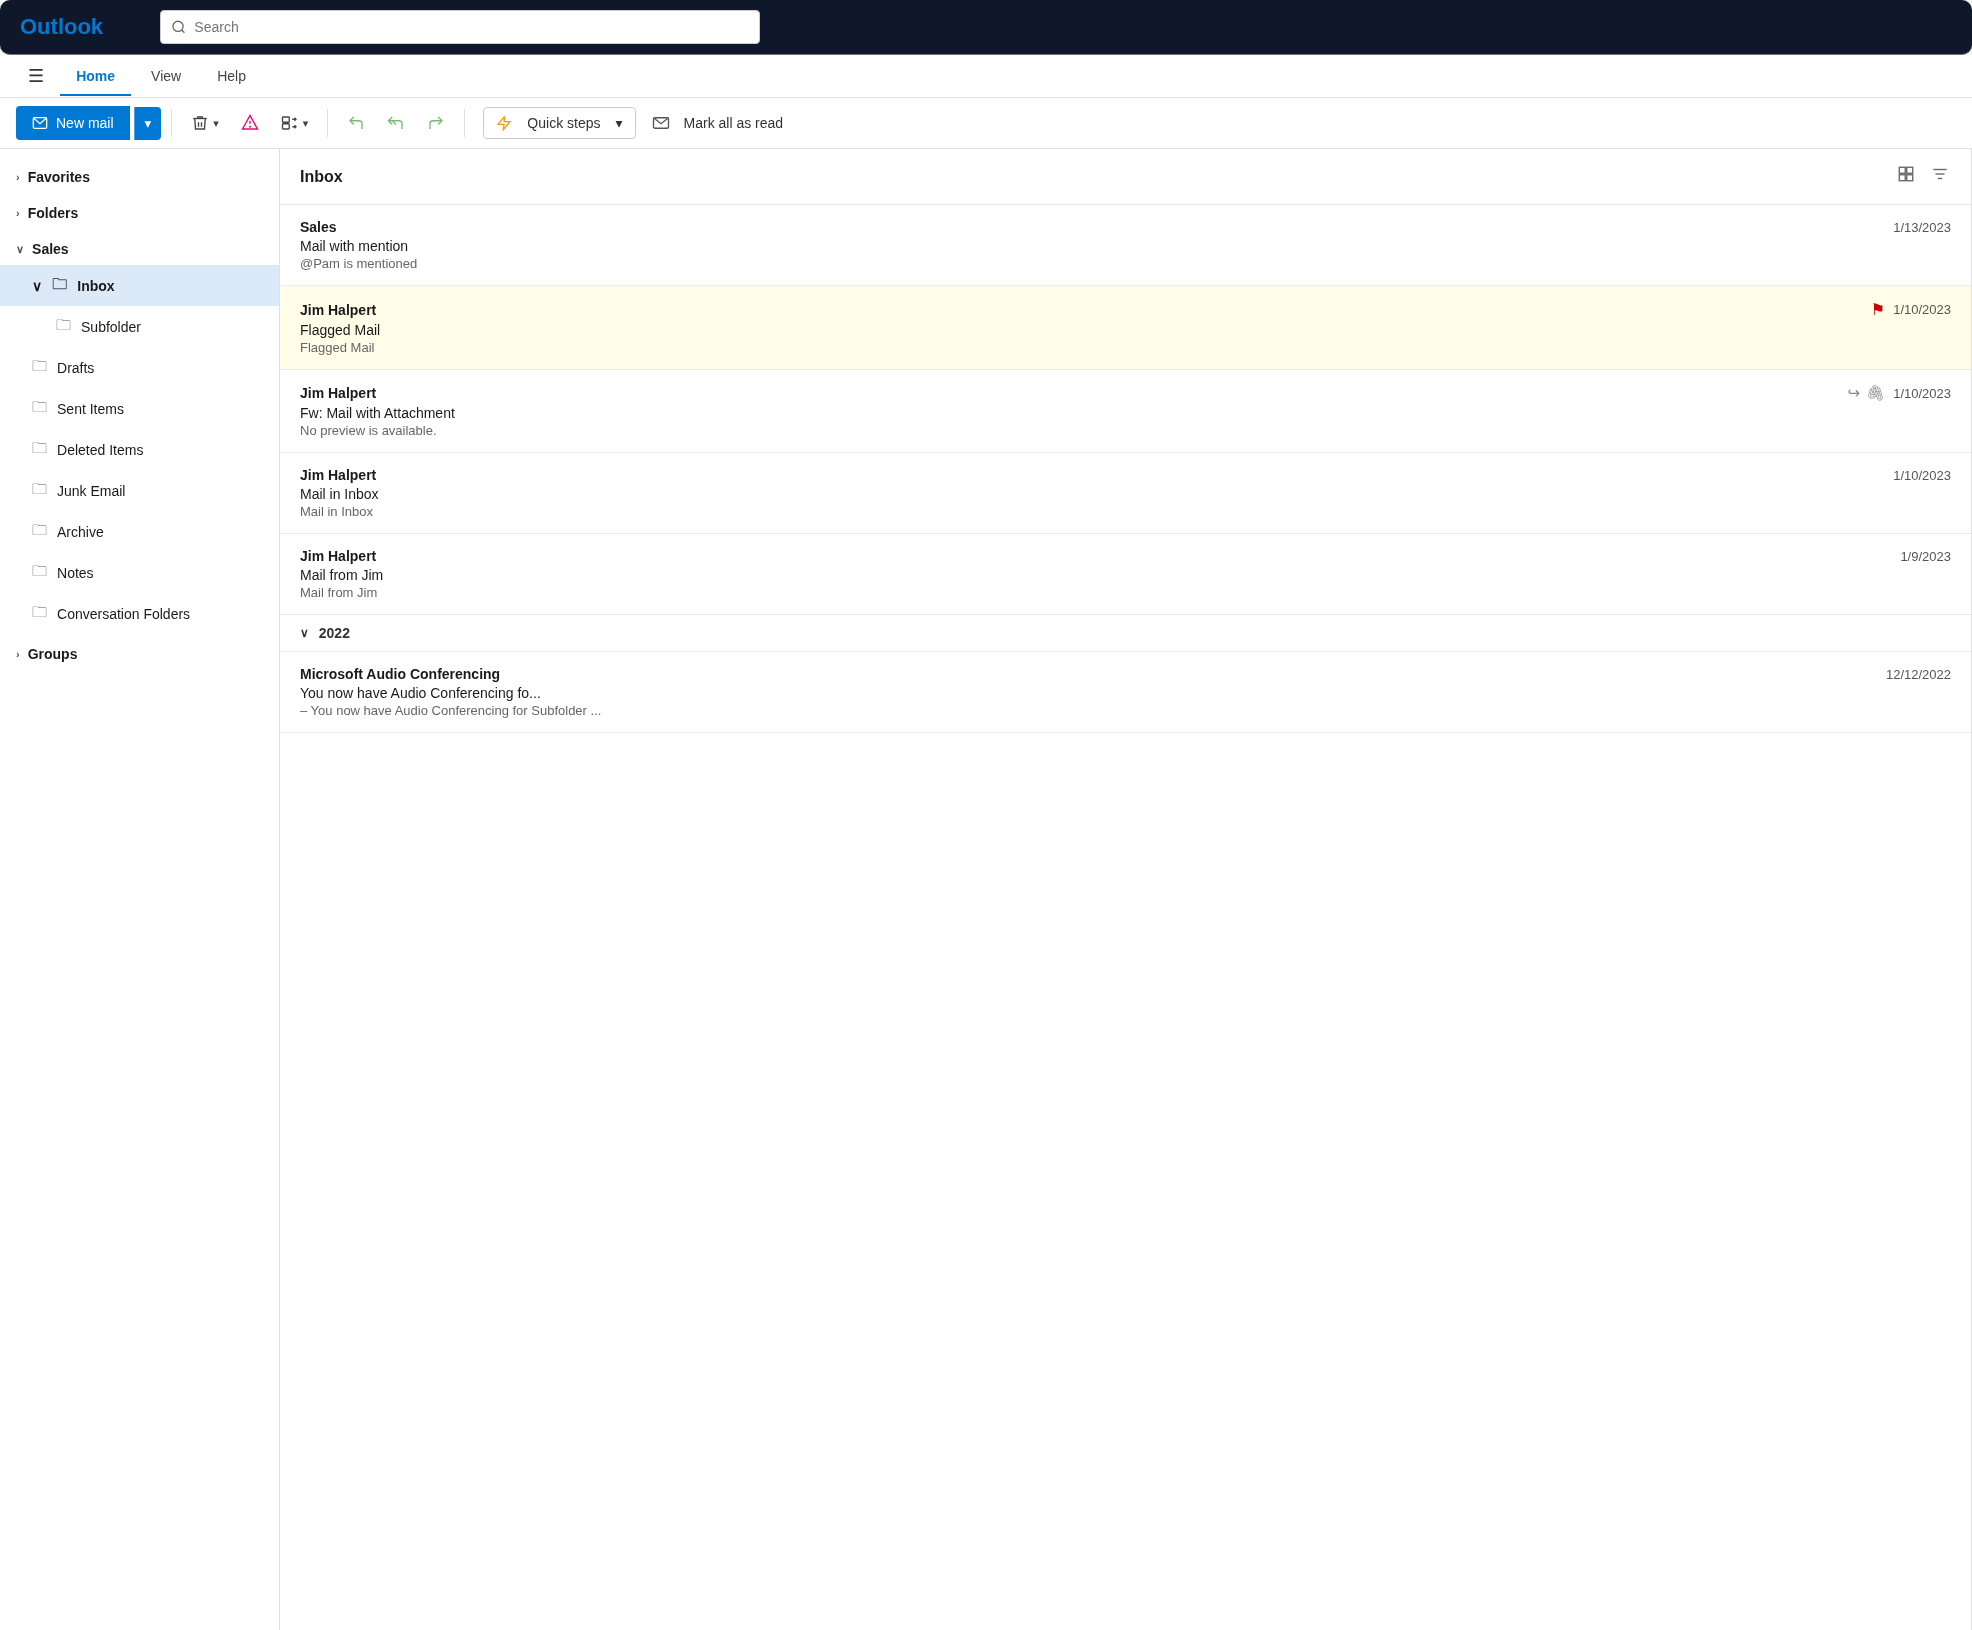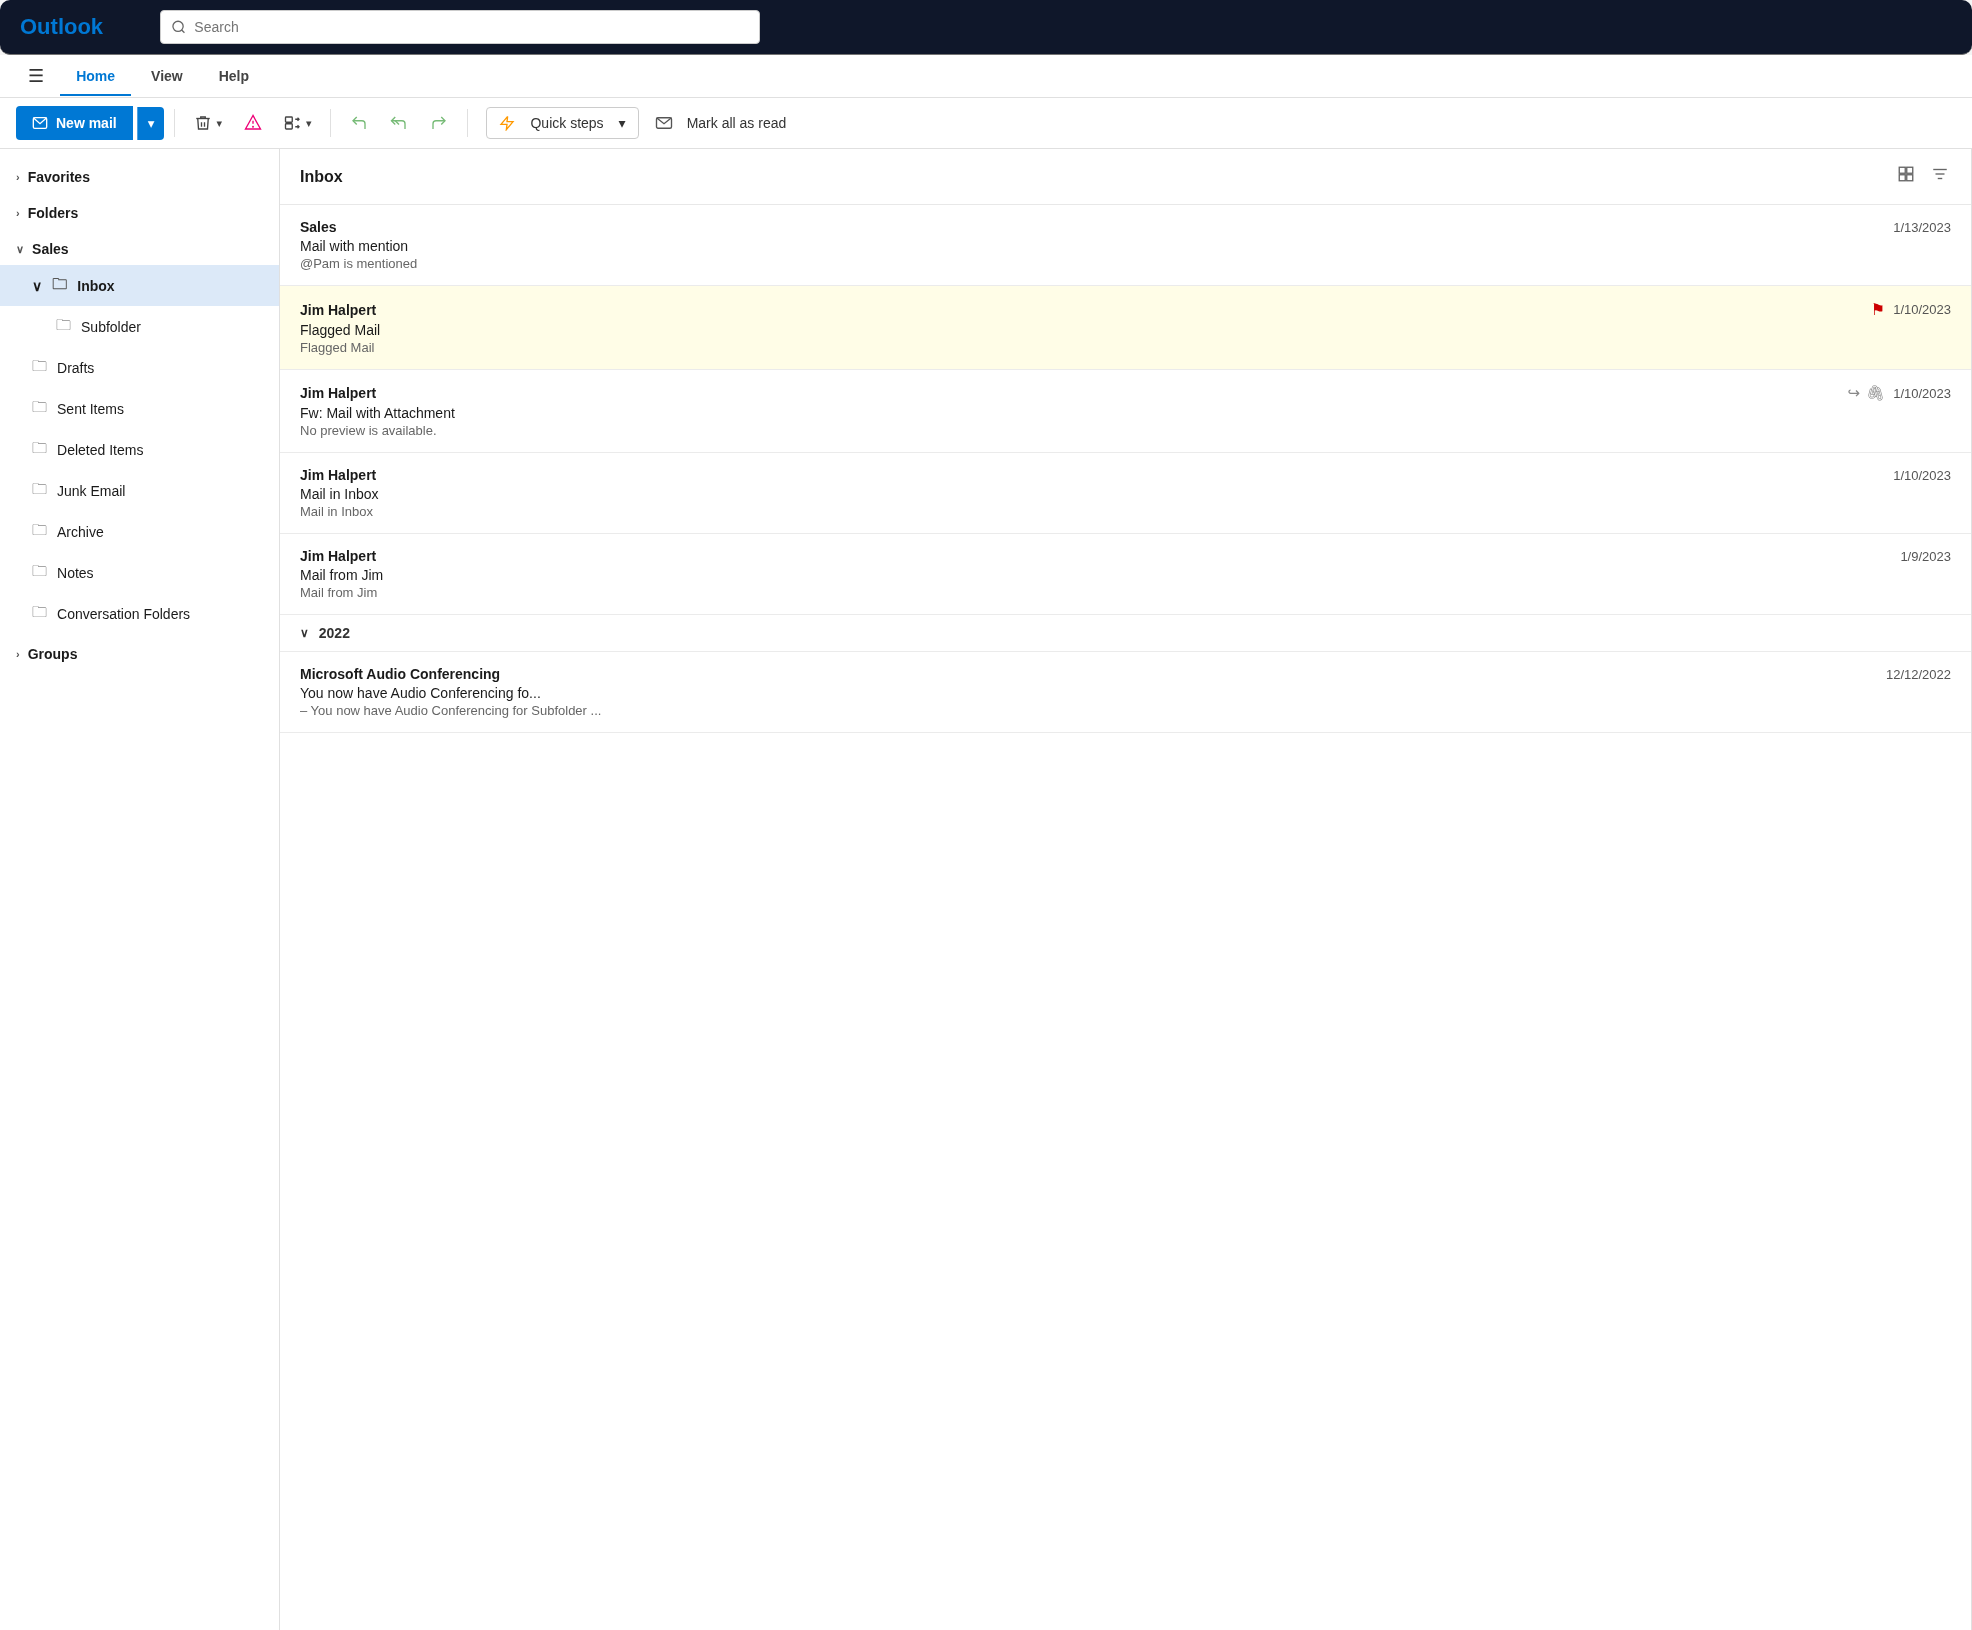--- a/index.html
+++ b/index.html
@@ -7,27 +7,27 @@
 
     
     .header { background: #0f172a; display: flex; align-items: center; padding: 10px 20px; gap: 20px; border-bottom: 1px solid #737373; border-radius: 10px; }
     .outlook-logo { color: #0078d4; font-size: 22px; font-weight: 700; min-width: 120px; }
     .search-bar { flex: 1; max-width: 600px; display: flex; align-items: center; border: 1px solid #ccc; border-radius: 4px; padding: 8px 10px; background: #fff; gap: 8px; }
     .search-bar input { border: none; outline: none; font-size: 14px; width: 100%; color: #555; }
 
     
     .nav-tabs { background: #fff; display: flex; align-items: center; padding: 0 16px; border-bottom: 1px solid #e0e0e0; gap: 4px; }
     .hamburger { padding: 10px 12px; cursor: pointer; font-size: 18px; color: #333; }
-    .nav-tab { padding: 12px 16px; cursor: pointer; font-size: 14px; font-weight: 700; color: #444; position: relative; border: none; background: none; }
+    .nav-tab { padding: 12px 16px; cursor: pointer; font-size: 14px; font-weight: 400; color: #444; position: relative; border: none; background: none; }
     .nav-tab.active { color: #0078d4; font-weight: 600; }
     .nav-tab.active::after { content: ''; position: absolute; bottom: 0; left: 0; right: 0; height: 2px; background: #0078d4; }
 
     
     .toolbar { background: #fff; display: flex; align-items: center; padding: 8px 16px; border-bottom: 1px solid #e0e0e0; gap: 4px; }
-    .btn-new-mail { background: #0078d4; color: #fff; border: none; border-radius: 4px 0 0 4px; padding: 9px 16px; font-size: 14px; font-weight: 700; cursor: pointer; display: flex; align-items: center; gap: 8px; }
+    .btn-new-mail { background: #0078d4; color: #fff; border: none; border-radius: 4px 0 0 4px; padding: 9px 16px; font-size: 14px; font-weight: 400; cursor: pointer; display: flex; align-items: center; gap: 8px; }
     .btn-dropdown { background: #0078d4; color: #fff; border: none; border-left: 1px solid rgba(255,255,255,0.3); border-radius: 0 4px 4px 0; padding: 9px 10px; cursor: pointer; }
     .toolbar-sep { width: 1px; height: 28px; background: #e0e0e0; margin: 0 6px; }
     .toolbar-btn { background: none; border: none; cursor: pointer; padding: 7px 9px; border-radius: 4px; color: #444; font-size: 16px; display: flex; align-items: center; gap: 4px; }
     .toolbar-btn svg { width: 18px; height: 18px; }
     .quick-steps-btn { border: 1px solid #ccc; border-radius: 4px; padding: 7px 12px; background: #fff; cursor: pointer; display: flex; align-items: center; gap: 15px; font-size: 14px; color: #333; margin-left: 8px; }
     .mark-all-btn { background: none; border: none; cursor: pointer; padding: 7px 12px; font-size: 14px; color: #333; display: flex; align-items: center; gap: 14px; text-align: center; }
 
     
     .main { display: flex; height: calc(100vh - 130px); }
 

